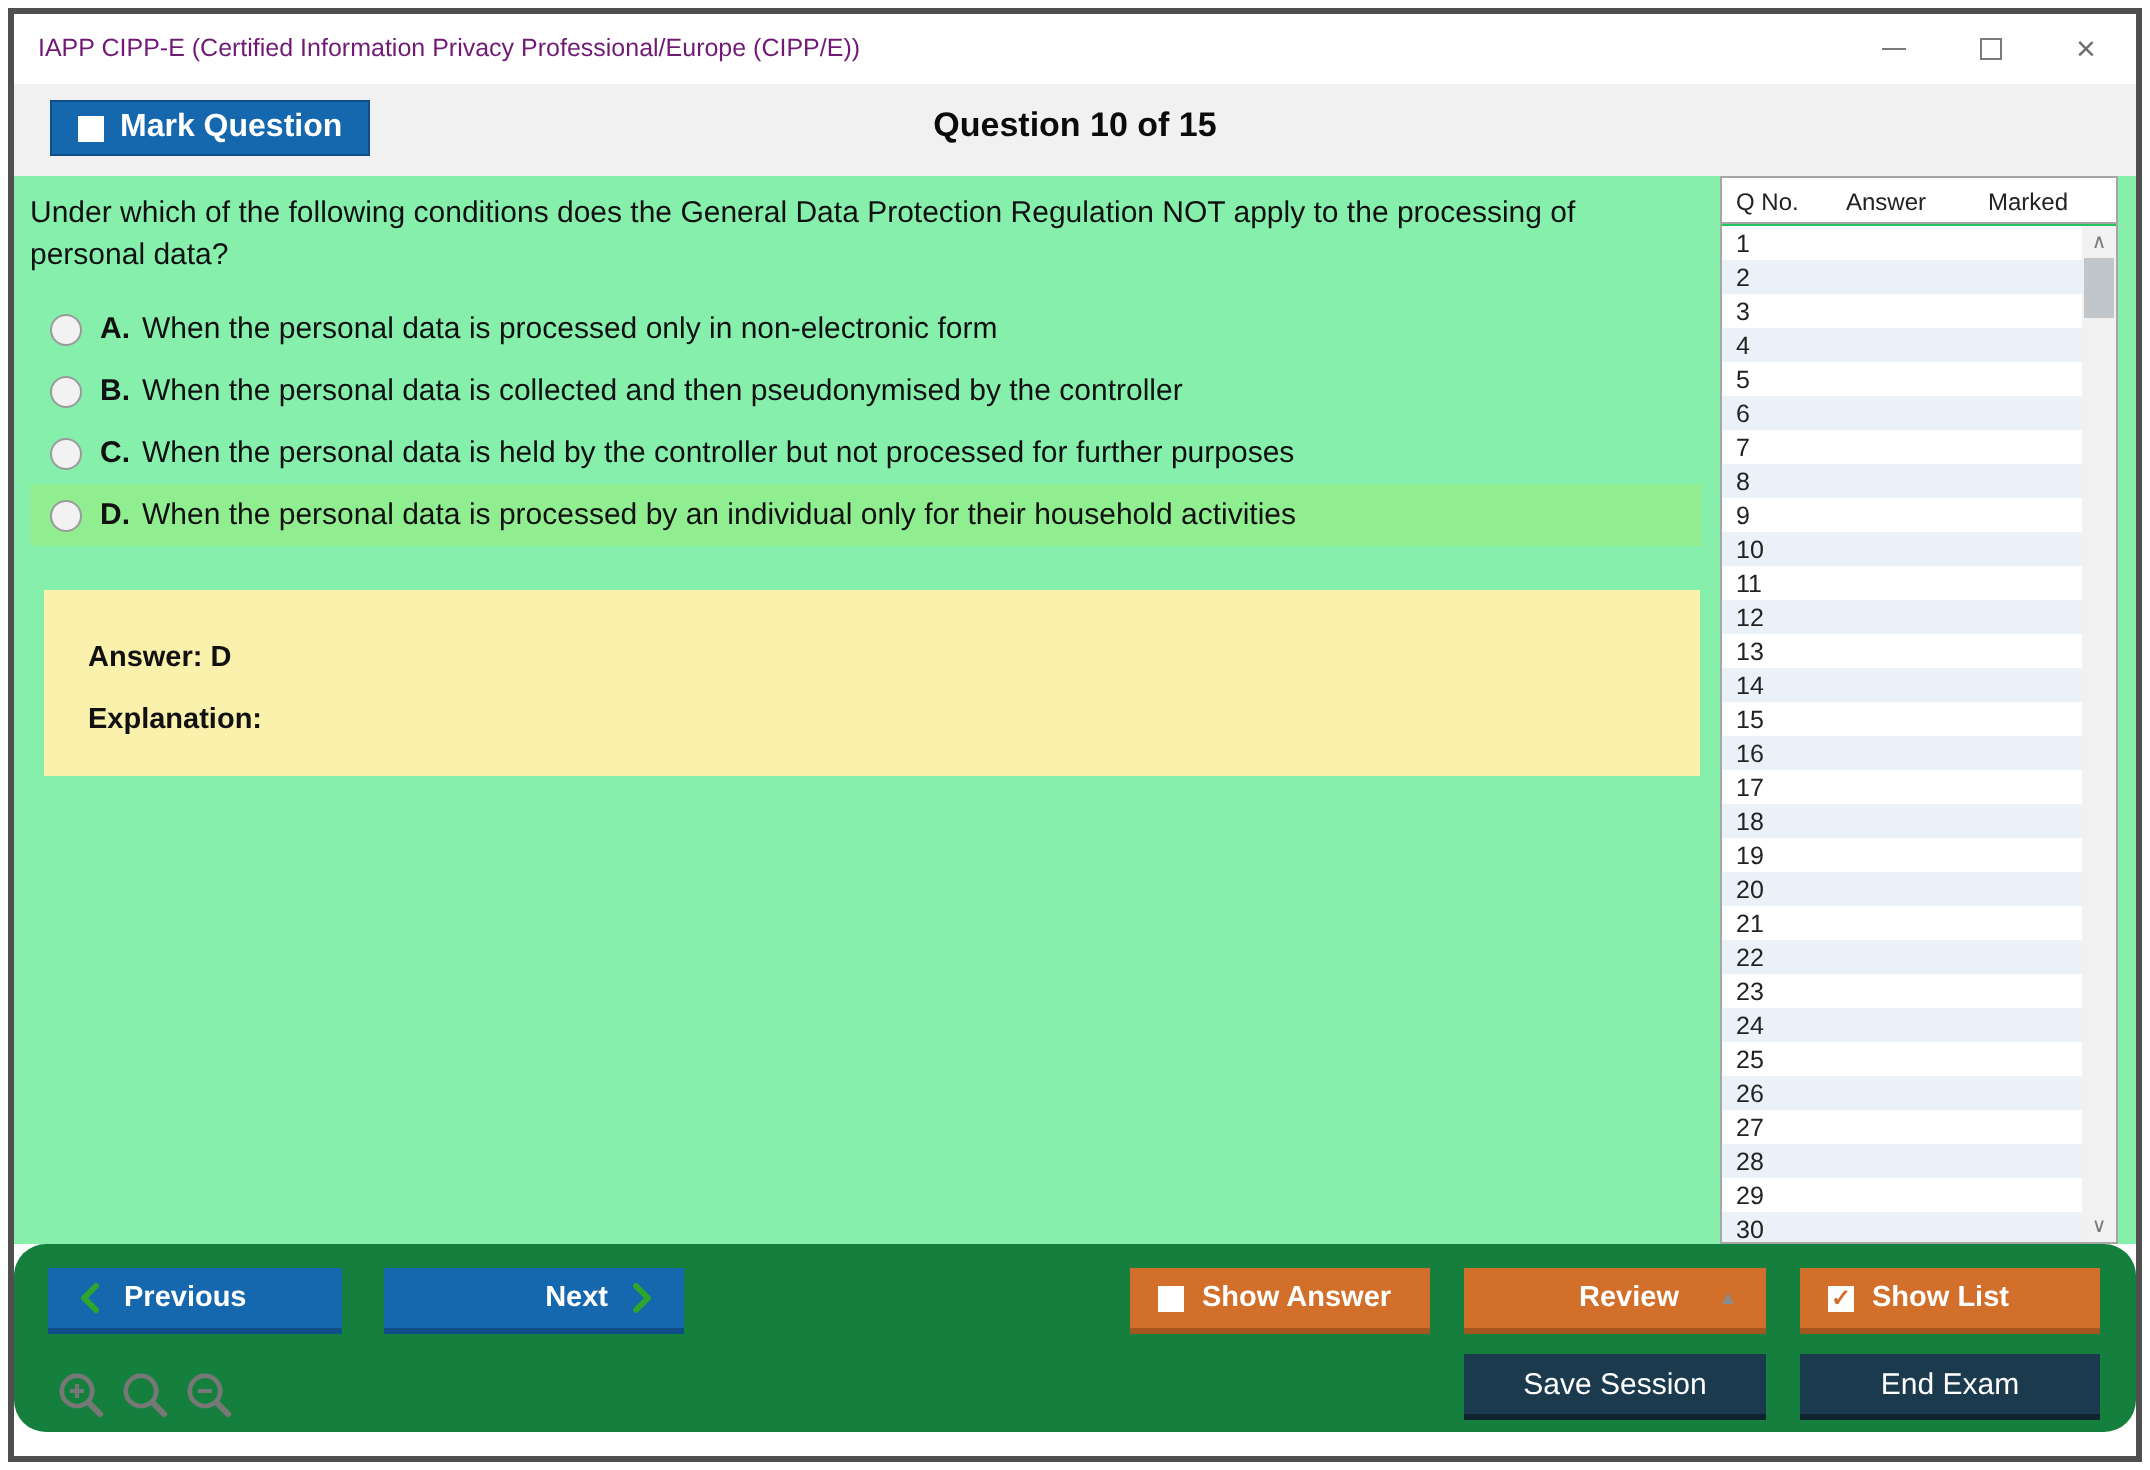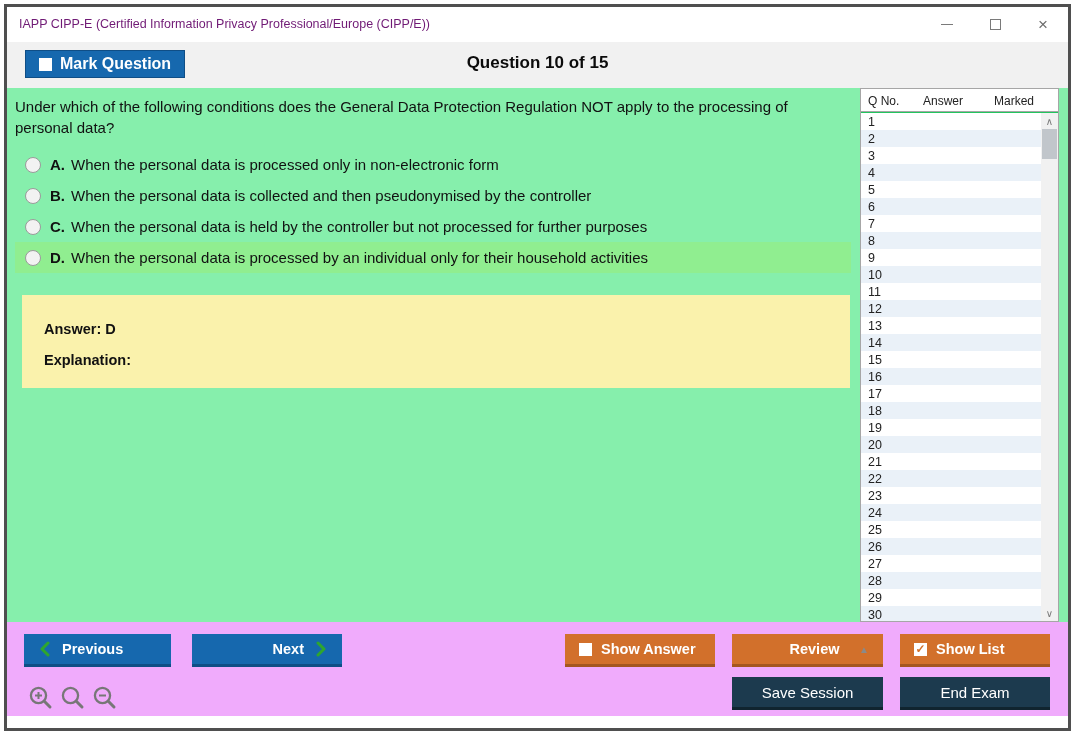--- a/index.html
+++ b/index.html
@@ -58,21 +58,21 @@
   .qcell:nth-child(2) { width:70px; }
   .qcell:nth-child(3) { flex:1; }
 
   .scrolltrack { position:absolute; right:0; top:24px; width:17px; bottom:0; background:#F1F1F1; }
   .scroll-arrow { position:absolute; left:0; width:17px; height:16px; display:flex; align-items:center; justify-content:center; color:#7a7a7a; font-size:10px; cursor:pointer; }
   .scroll-up { top:0; }
   .scroll-down { bottom:0; }
   .scroll-thumb { position:absolute; left:1px; top:16px; width:15px; height:30px; background:#C1C6CB; cursor:pointer; }
 
   
-  .bottombar { position:absolute; left:0; top:615px; right:0; height:94px; background:#f0abfc; }
+  .bottombar { position:absolute; left:0; top:615px; right:0; height:94px; background:#15803d;border-radius:16px; }
   .btn { position:absolute; height:33px; display:flex; align-items:center; justify-content:center; color:#fff; cursor:pointer; }
   .btn-blue { background:#1668AE; border-bottom:3px solid #0F4E86; font-weight:bold; font-size:14.5px; }
   .btn-orange { background:#D2702B; border-bottom:3px solid #A4561F; font-weight:bold; font-size:14.5px; }
   .btn-navy { background:#1C3A4E; border-bottom:3px solid #10242F; font-size:15px; }
   .btn-prev { left:17px; top:12px; width:147px; justify-content:flex-start; padding-left:16px; gap:12px; }
   .btn-next { left:185px; top:12px; width:150px; justify-content:flex-end; padding-right:16px; gap:12px; }
   .btn-show-answer { left:558px; top:12px; width:150px; justify-content:flex-start; padding-left:14px; gap:9px; }
   .btn-review { left:725px; top:12px; width:151px; justify-content:center; padding-left:14px; }
   .btn-show-list { left:893px; top:12px; width:150px; justify-content:flex-start; padding-left:14px; gap:9px; }
   .btn-save { left:725px; top:55px; width:151px; }

